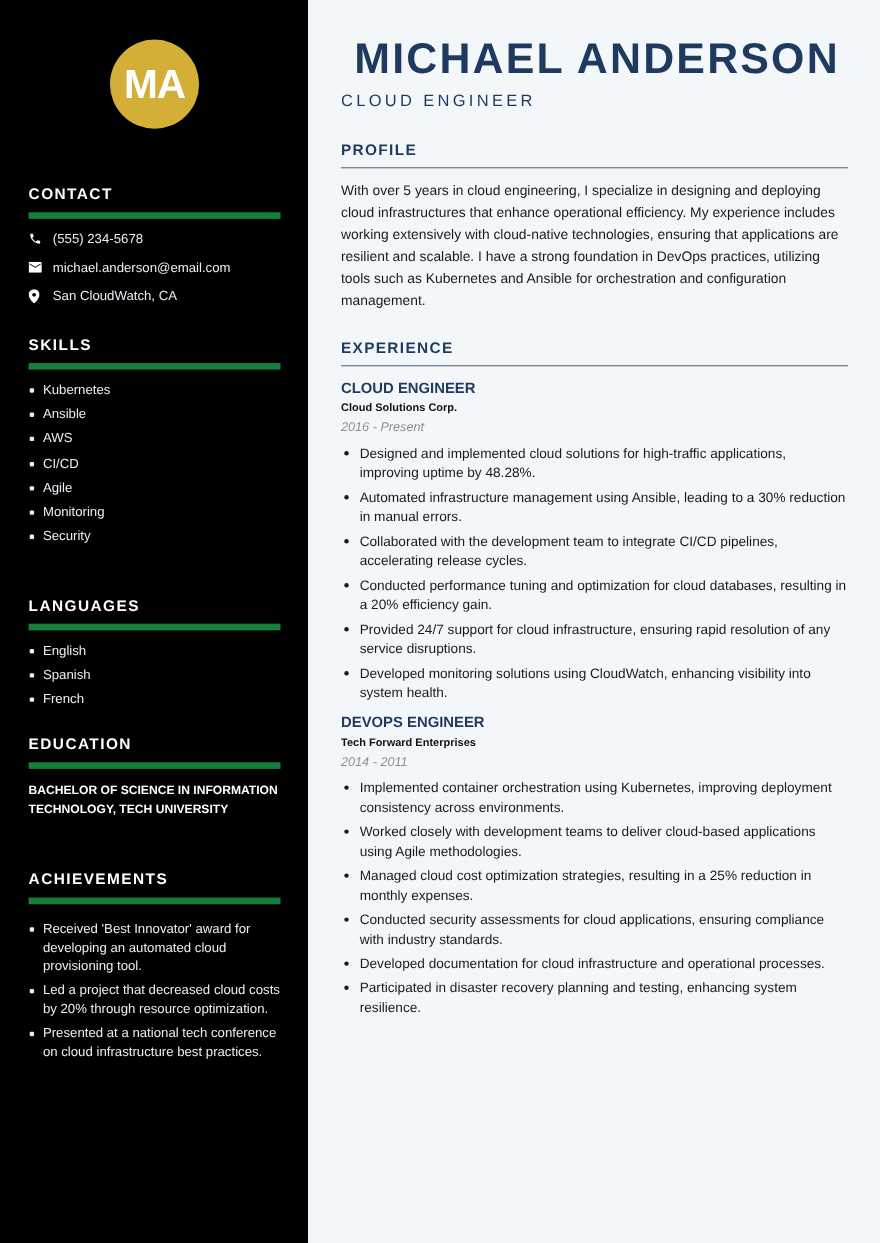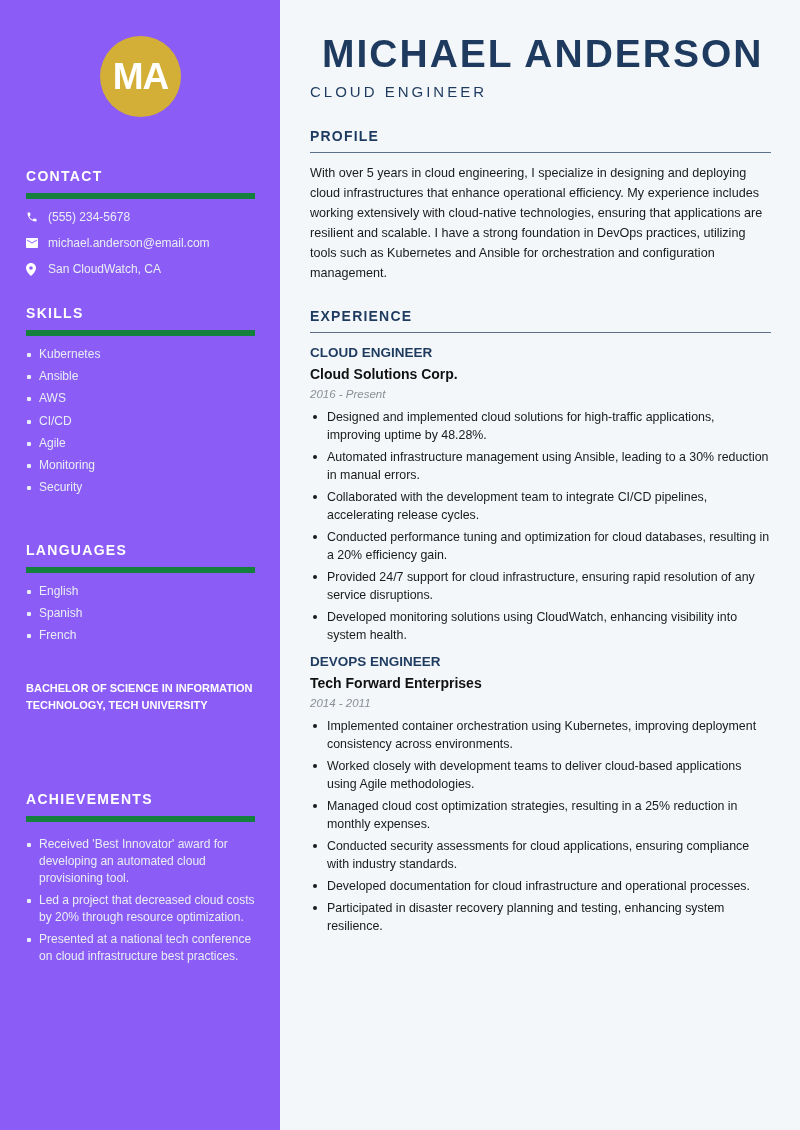--- a/index.html
+++ b/index.html
@@ -4,21 +4,21 @@
 <style>
   * { box-sizing: border-box; margin: 0; padding: 0; }
   html, body { width: 800px; height: 1130px; overflow: hidden; }
   body {
     font-family: "Liberation Sans", "DejaVu Sans", sans-serif;
     background: #f3f7f9;
     position: relative;
   }
   .sidebar {
     position: absolute; left: 0; top: 0; width: 280px; height: 1130px;
-    background: #8b5cf6; color: #ffffff;
+    background: #000000; color: #ffffff;
     padding: 0 25px 0 26px;
   }
   .avatar {
     position: absolute; left: 100px; top: 36px; width: 81px; height: 81px;
     border-radius: 50%; background: #d4af37;
     display: flex; align-items: center; justify-content: center;
   }
   .avatar span {
     font-weight: bold; font-size: 37px; color: #ffffff; letter-spacing: -1px;
   }
@@ -55,21 +55,21 @@
     position: absolute; top: 83px; left: 0; font-size: 15px; letter-spacing: 3px; color: #1e3a5f;
   }
   .main-h {
     font-size: 14px; font-weight: bold; letter-spacing: 1.2px; color: #1e3a5f;
     padding-bottom: 8px; border-bottom: 1.5px solid #5b6f86;
   }
   .profile-text {
     font-size: 12.6px; line-height: 20px; color: #1a1a1a; margin-top: 10px;
   }
   .job-title { font-size: 13.5px; font-weight: bold; color: #1e3a5f; }
-  .company { font-size: 14px; font-weight: bold; color: #111111; margin-top: 6px; }
+  .company { font-size: 10px; font-weight: bold; color: #111111; margin-top: 6px; }
   .dates { font-size: 11.5px; font-style: italic; color: #8a8f96; margin-top: 6px; }
   .bullets { list-style: none; margin-top: 8px; }
   .bullets li {
     position: relative; padding-left: 17px; font-size: 12.4px; line-height: 18px;
     color: #1a1a1a; margin-bottom: 4px;
   }
   .bullets li::before {
     content: ""; position: absolute; left: 3px; top: 7px; width: 4px; height: 4px;
     border-radius: 50%; background: #1a1a1a;
   }
@@ -128,20 +128,21 @@
   <section class="side-section" style="top:542px;">
     <div class="side-h">LANGUAGES</div>
     <ul class="side-list">
       <li>English</li>
       <li>Spanish</li>
       <li>French</li>
     </ul>
   </section>
 
   <section class="side-section" style="top:668px;">
+    <div class="side-h">EDUCATION</div>
     <div class="edu-text">BACHELOR OF SCIENCE IN INFORMATION TECHNOLOGY, TECH UNIVERSITY</div>
   </section>
 
   <section class="side-section" style="top:791px;">
     <div class="side-h">ACHIEVEMENTS</div>
     <ul class="side-list ach-list" style="margin-top:14px;">
       <li>Received 'Best Innovator' award for developing an automated cloud provisioning tool.</li>
       <li>Led a project that decreased cloud costs by 20% through resource optimization.</li>
       <li>Presented at a national tech conference on cloud infrastructure best practices.</li>
     </ul>

